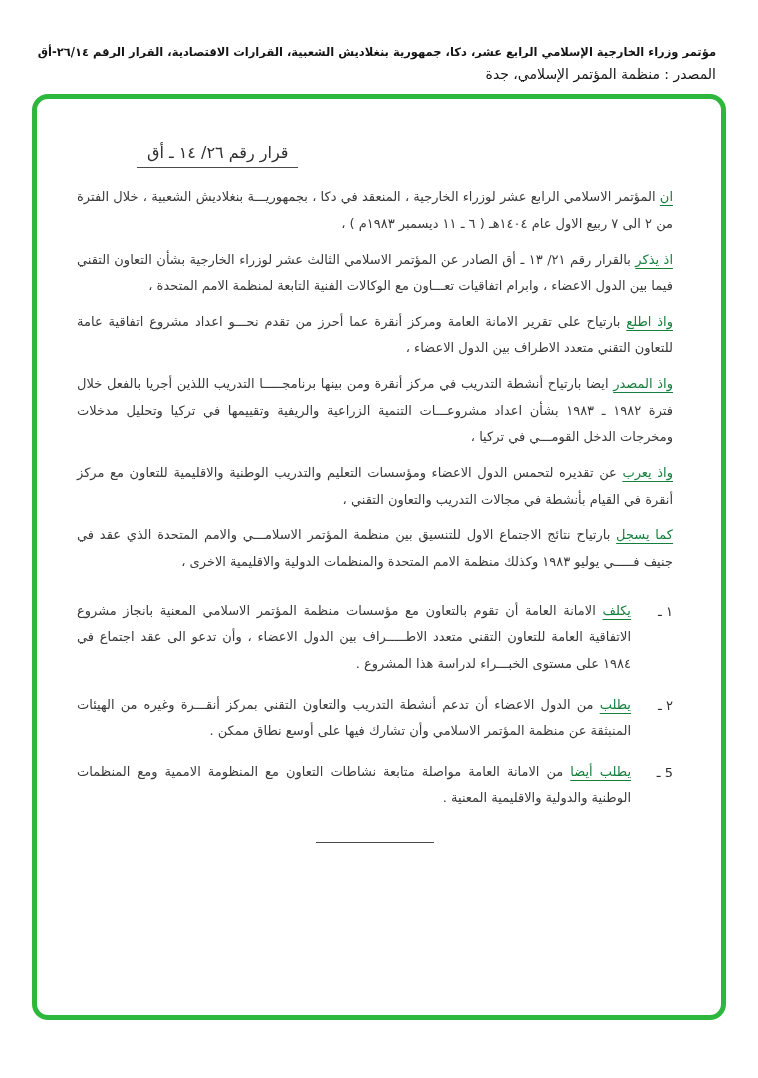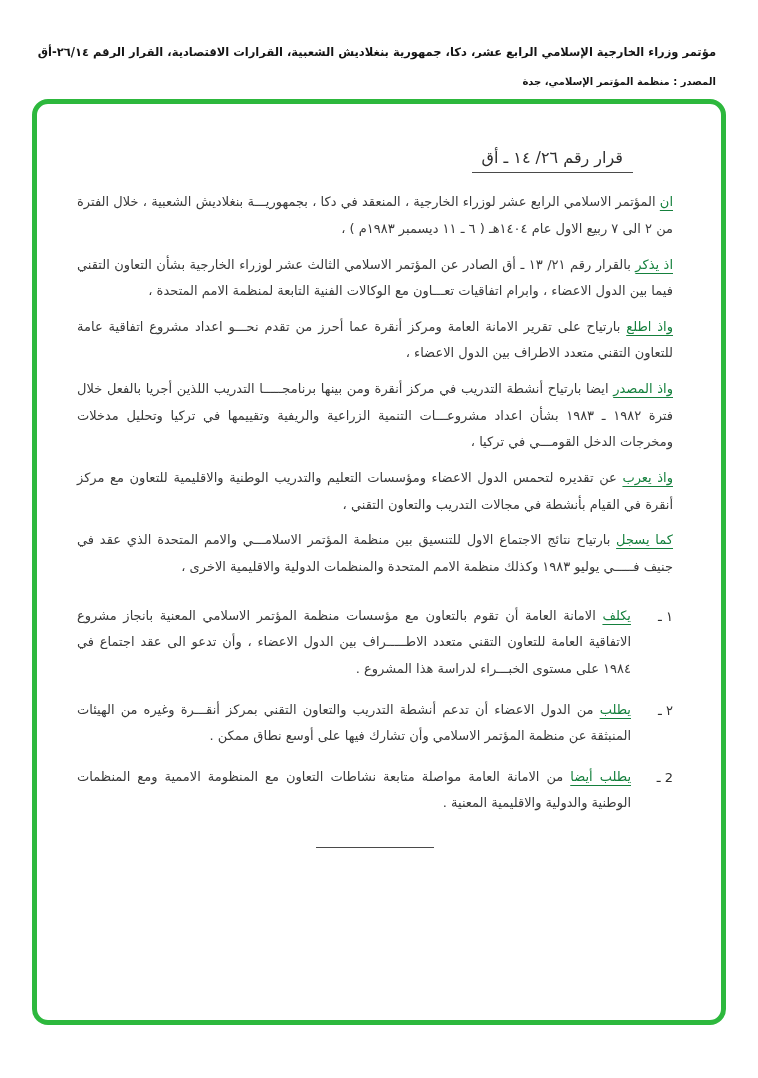--- a/index.html
+++ b/index.html
@@ -22,41 +22,41 @@
     text-align:right;
     padding:44px 42px 8px 22px;
     color:var(--header-ink);
   }
   .header-line1{
     font-size:11.5px;
     font-weight:bold;
     line-height:1.5;
   }
   .header-line2{
-    font-size:10px;
-    font-weight:bold;
-    margin-top:15px;
+    font-size:14px;
+    font-weight:normal;
+    margin-top:5px;
   }
   
   .scan-frame{
     width:694px;
     height:926px;
     margin:4px auto 0 auto;
     border:5px solid var(--border-green);
     border-radius:16px;
     padding:30px 48px 34px 40px;
     direction:rtl;
     background:#ffffff;
   }
   
   .doc-head{
     margin:14px 0 6px 0;
     margin-left:60px;
     margin-right:40px;
-    text-align:right;
+    text-align:left;
   }
   .res-title{
     display:inline-block;
     font-size:16px;
     letter-spacing:2px;
     color:#2f2f2f;
     border-bottom:1.6px solid #4a4a4a;
     padding:0 10px 5px 10px;
   }
   .res-subtitle{
@@ -172,21 +172,21 @@
 
       <div class="item">
         <span class="item-num">٢ ـ</span>
         <p class="item-text">
           <span class="lead">يطلب</span>
           <span>من الدول الاعضاء أن تدعم أنشطة التدريب والتعاون التقني بمركز أنقـــرة وغيره من الهيئات المنبثقة عن منظمة المؤتمر الاسلامي وأن تشارك فيها على أوسع نطاق ممكن .</span>
         </p>
       </div>
 
       <div class="item">
-        <span class="item-num">2 ـ</span>
+        <span class="item-num">5 ـ</span>
         <p class="item-text">
           <span class="lead">يطلب أيضا</span>
           <span>من الامانة العامة مواصلة متابعة نشاطات التعاون مع المنظومة الاممية ومع المنظمات الوطنية والدولية والاقليمية المعنية .</span>
         </p>
       </div>
 
     </div>
 
     <div class="end-rule"></div>
 

